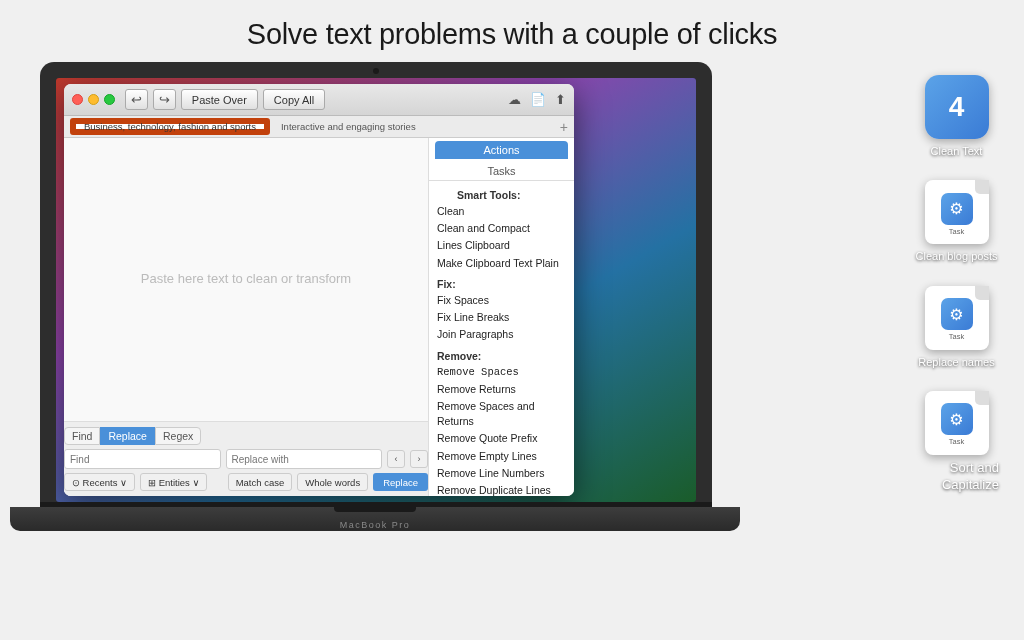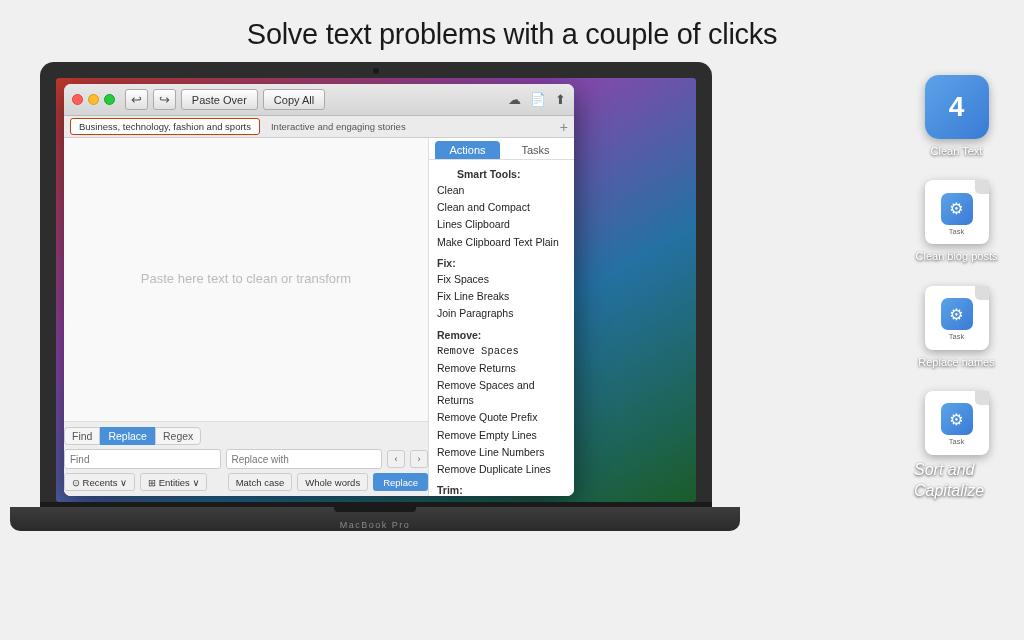--- a/index.html
+++ b/index.html
@@ -43,21 +43,21 @@
           <div style="height:21px; padding:0 5px; background:linear-gradient(180deg,#fff,#e0e0e0); border:1px solid #aaa; border-radius:3px; font-size:13px; color:#555; cursor:pointer; display:flex; align-items:center;">↪</div>
           <div style="height:21px; padding:0 10px; background:linear-gradient(180deg,#fff,#e0e0e0); border:1px solid #aaa; border-radius:3px; font-size:11px; color:#333; cursor:pointer; display:flex; align-items:center;">Paste Over</div>
           <div style="height:21px; padding:0 10px; background:linear-gradient(180deg,#fff,#e0e0e0); border:1px solid #aaa; border-radius:3px; font-size:11px; color:#333; cursor:pointer; display:flex; align-items:center;">Copy All</div>
           <div style="flex:1;"></div>
           <div style="font-size:13px; color:#555; margin-right:4px;">☁</div>
           <div style="font-size:13px; color:#555; margin-right:4px;">📄</div>
           <div style="font-size:13px; color:#555;">⬆</div>
         </div>
 
         <div style="height:22px; background:#ebebeb; border-bottom:1px solid #ccc; display:flex; align-items:center; padding:0 6px; gap:3px; flex-shrink:0;">
-          <div style="height:17px; padding:0 8px; background:#fff; border:1px solid #c2410c; border-radius:3px; font-size:9.5px; color:#333; display:flex; align-items:center; cursor:pointer;">Business, technology, fashion and sports</div>
+          <div style="height:17px; padding:0 8px; background:#fff; border:6px solid #c2410c; border-radius:3px; font-size:9.5px; color:#333; display:flex; align-items:center; cursor:pointer;">Business, technology, fashion and sports</div>
           <div style="height:17px; padding:0 8px; background:transparent; border:none; font-size:9.5px; color:#555; display:flex; align-items:center; cursor:pointer;">Interactive and engaging stories</div>
           <div style="margin-left:auto; font-size:14px; color:#888; cursor:pointer;">+</div>
         </div>
 
         <div style="display:flex; flex:1; overflow:hidden;">
 
           <div style="flex:1; display:flex; flex-direction:column; background:#f9f9f9; border-right:1px solid #ddd;">
             <div style="flex:1; display:flex; align-items:center; justify-content:center;">
               <div style="text-align:center; color:#bbb; font-size:13px; line-height:1.7;">Paste here text to clean
 or transform</div>
@@ -79,21 +79,21 @@
                 <div style="padding:1px 7px; height:18px; background:#f0f0f0; border:1px solid #ccc; border-radius:3px; font-size:9.5px; color:#333; cursor:pointer; display:flex; align-items:center;">⊙ Recents ∨</div>
                 <div style="padding:1px 7px; height:18px; background:#f0f0f0; border:1px solid #ccc; border-radius:3px; font-size:9.5px; color:#333; cursor:pointer; display:flex; align-items:center;">⊞ Entities ∨</div>
                 <div style="margin-left:auto; padding:1px 7px; height:18px; background:#f0f0f0; border:1px solid #ccc; border-radius:3px; font-size:9.5px; color:#333; cursor:pointer; display:flex; align-items:center;">Match case</div>
                 <div style="padding:1px 7px; height:18px; background:#f0f0f0; border:1px solid #ccc; border-radius:3px; font-size:9.5px; color:#333; cursor:pointer; display:flex; align-items:center;">Whole words</div>
                 <div style="padding:1px 10px; height:18px; background:#4a90d9; border:none; border-radius:3px; font-size:9.5px; color:white; cursor:pointer; display:flex; align-items:center;">Replace</div>
               </div>
             </div>
           </div>
 
           <div style="width:145px; background:white; display:flex; flex-direction:column; overflow:hidden;">
-            <div style="display:flex; border-bottom:1px solid #ddd; flex-shrink:0; padding:3px 6px 0 6px; gap:3px;">
+            <div style="display:flex; border-bottom:1px solid #ddd; flex-shrink:0; padding:3px 6px 0 6px; gap:3px;flex-direction:column;">
               <div style="flex:1; text-align:center; padding:3px 0; font-size:11px; cursor:pointer; color:white; background:#4a90d9; border-radius:4px 4px 0 0;">Actions</div>
               <div style="flex:1; text-align:center; padding:3px 0; font-size:11px; cursor:pointer; color:#555;">Tasks</div>
             </div>
             <div style="flex:1; overflow-y:auto; padding:4px 8px; font-size:10.5px;">
 
               <div>
                 <div style="font-weight:700; color:#333; margin-top:4px; margin-bottom:2px;margin-left:20px;">Smart Tools:</div>
                 <div style="color:#222; padding:1px 0; cursor:pointer; line-height:1.45;">Clean</div>
                 <div style="color:#222; padding:1px 0; cursor:pointer; line-height:1.45;">Clean and Compact</div>
                 <div style="color:#222; padding:1px 0; cursor:pointer; line-height:1.45;">Lines Clipboard</div>
@@ -167,16 +167,16 @@
     </div>
     <span style="color:white; font-size:11px; text-align:center; text-shadow:0 1px 3px rgba(0,0,0,0.8); line-height:1.3;">Replace names</span>
   </div>
 
   <div style="display:flex; flex-direction:column; align-items:center; gap:5px; cursor:pointer; width:85px;">
     <div style="width:64px; height:64px; background:white; border-radius:8px; display:flex; align-items:center; justify-content:center; position:relative; box-shadow:0 3px 10px rgba(0,0,0,0.3); flex-direction:column;">
       <div style="position:absolute; top:0; right:0; width:14px; height:14px; background:#ddd; border-radius:0 0 0 5px;"></div>
       <div style="width:32px; height:32px; background:linear-gradient(135deg,#5ba3e8,#3a7bd5); border-radius:7px; display:flex; align-items:center; justify-content:center; color:white; font-size:16px; margin-top:4px;">⚙</div>
       <span style="font-size:7.5px; color:#666; margin-top:2px;">Task</span>
     </div>
-    <span style="color:white; font-size:16px; text-align:left; text-shadow:0 1px 3px rgba(0,0,0,0.8); line-height:1.3;font-style:italic;">Sort and Capitalize</span>
+    <span style="color:white; font-size:13px; text-align:right; text-shadow:0 1px 3px rgba(0,0,0,0.8); line-height:1.3;">Sort and Capitalize</span>
   </div>
 
 </div>
 
 </body></html>

